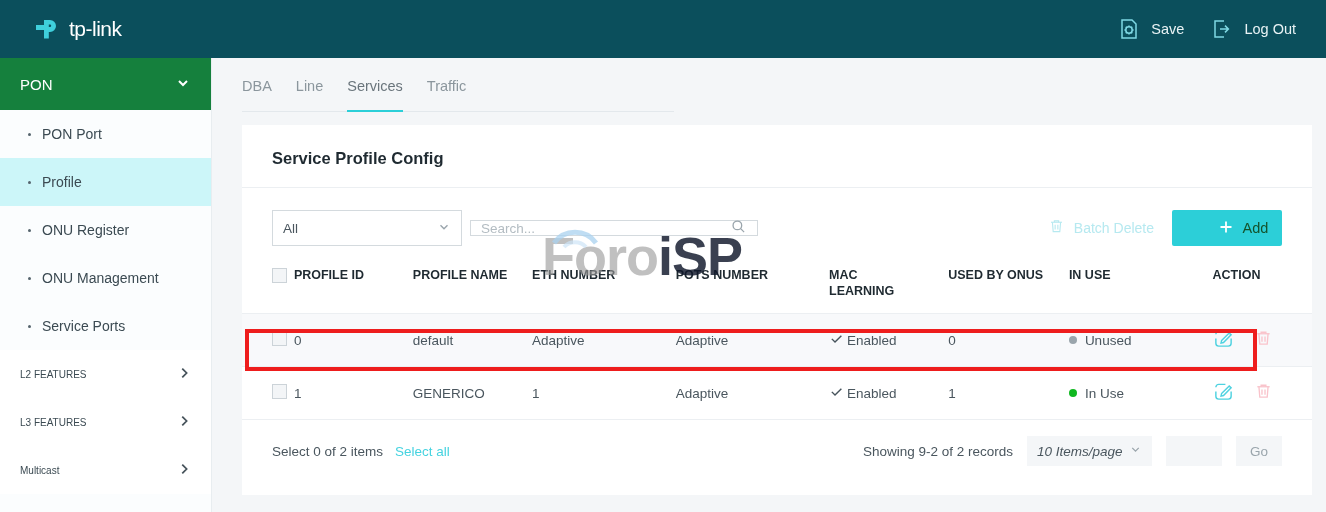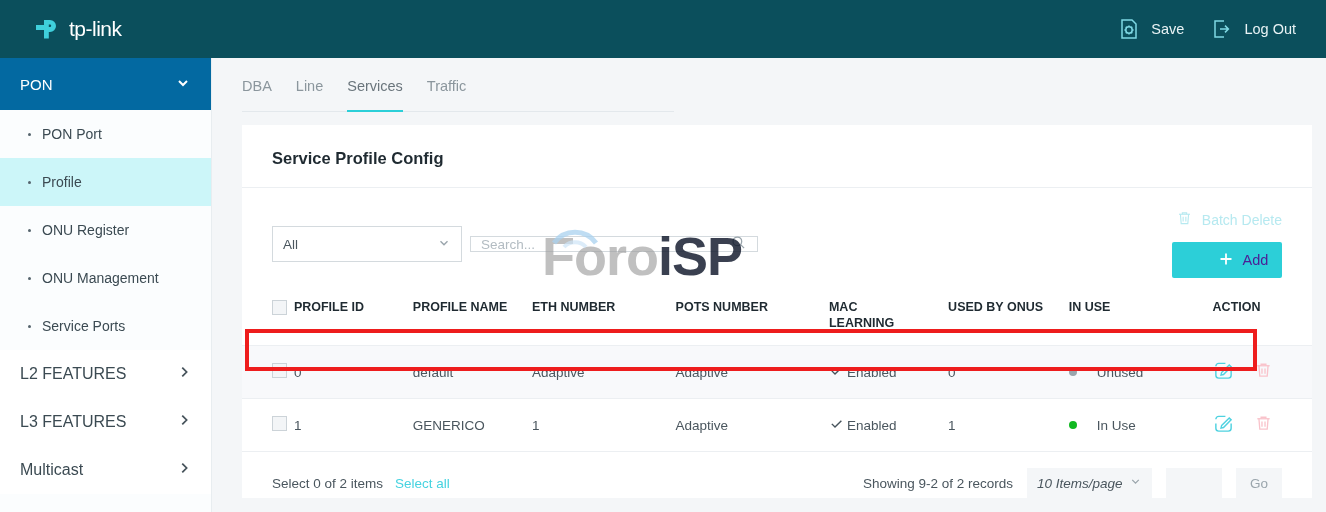--- a/index.html
+++ b/index.html
@@ -35,39 +35,39 @@
   .hdr-ico { width: 24px; height: 24px; display: block; }
 
   
   .sidebar {
     position: absolute; top: 58px; left: 0;
     width: 212px; height: 454px;
     background: #fbfdfe;
     border-right: 1px solid #e8edf0;
   }
   .side-group-head {
-    height: 52px; background: #0369a1;
+    height: 52px; background: #15803d;
     display: flex; align-items: center;
     padding: 0 20px; color: #ffffff;
     font-size: 15px; cursor: pointer;
   }
   .side-group-head .chev { margin-left: auto; }
   .side-sub {
     height: 48px; display: flex; align-items: center;
     padding-left: 28px; font-size: 14px; color: #3b4a52;
     cursor: pointer; background: #fbfdfe;
   }
   .side-sub.active { background: #ccf6f9; }
   .side-sub .dot {
     width: 3px; height: 3px; background: #55646d;
     border-radius: 50%; margin-right: 11px; flex: none;
   }
   .side-item {
     height: 48px; display: flex; align-items: center;
-    padding: 0 20px; font-size: 16px; color: #3b4a52;
+    padding: 0 20px; font-size: 10px; color: #3b4a52;
     cursor: pointer; background: #ffffff;
   }
   .side-item .chev-r { margin-left: auto; }
 
   
   .main {
     position: absolute; top: 58px; left: 212px;
     width: 1114px; height: 454px;
     background: #f4f6f8;
   }
@@ -116,28 +116,28 @@
     position: relative;
   }
   .search-box input {
     border: none; outline: none; font-size: 13.5px;
     color: #4a565e; width: 250px;
     font-family: "Liberation Sans", sans-serif; background: transparent;
   }
   .search-box input::placeholder { color: #b3bcc2; }
 
   .toolbar-right {
-    margin-left: auto; display: flex; align-items: flex-end; gap: 12px; flex-direction: column;
+    margin-left: auto; display: flex; align-items: center; gap: 18px;
   }
   .batch-delete {
     display: flex; align-items: center; gap: 9px;
     color: #b6e9f0; font-size: 14px; cursor: default;
   }
   .btn-add {
-    background: #2ccfd8; color: #4c1d95; border: none;
+    background: #2ccfd8; color: #14532d; border: none;
     width: 110px; height: 36px; font-size: 14.5px;
     display: flex; align-items: center; justify-content: center;
     gap: 9px; cursor: pointer; border-radius: 2px;
     font-family: "Liberation Sans", sans-serif;
     padding-left: 32px;
   }
 
   
   .watermark {
     position: absolute; left: 300px; top: 100px;
@@ -174,21 +174,21 @@
   .c-mac   { width: 120px; }
   .c-onus  { width: 122px; }
   .c-inuse { width: 145px; }
   .c-act   { width: 100px; }
 
   .chkbox {
     width: 15px; height: 15px; border: 1px solid #ccd3d8;
     background: #f3f5f7; display: inline-block; cursor: pointer;
   }
   .mac-cell { display: flex; align-items: center; gap: 3px; }
-  .status-cell { display: flex; align-items: center; gap: 20px; }
+  .status-cell { display: flex; align-items: center; gap: 8px; }
   .sdot { width: 8px; height: 8px; border-radius: 50%; flex: none; }
   .act-cell { display: flex; align-items: center; gap: 20px; }
   .icon-btn { cursor: pointer; display: block; }
 
   .redbox {
     position: absolute; left: 0px; top: 0px;
     border: 4px solid #ee1d1d; pointer-events: none; z-index: 8;
   }
 
   

